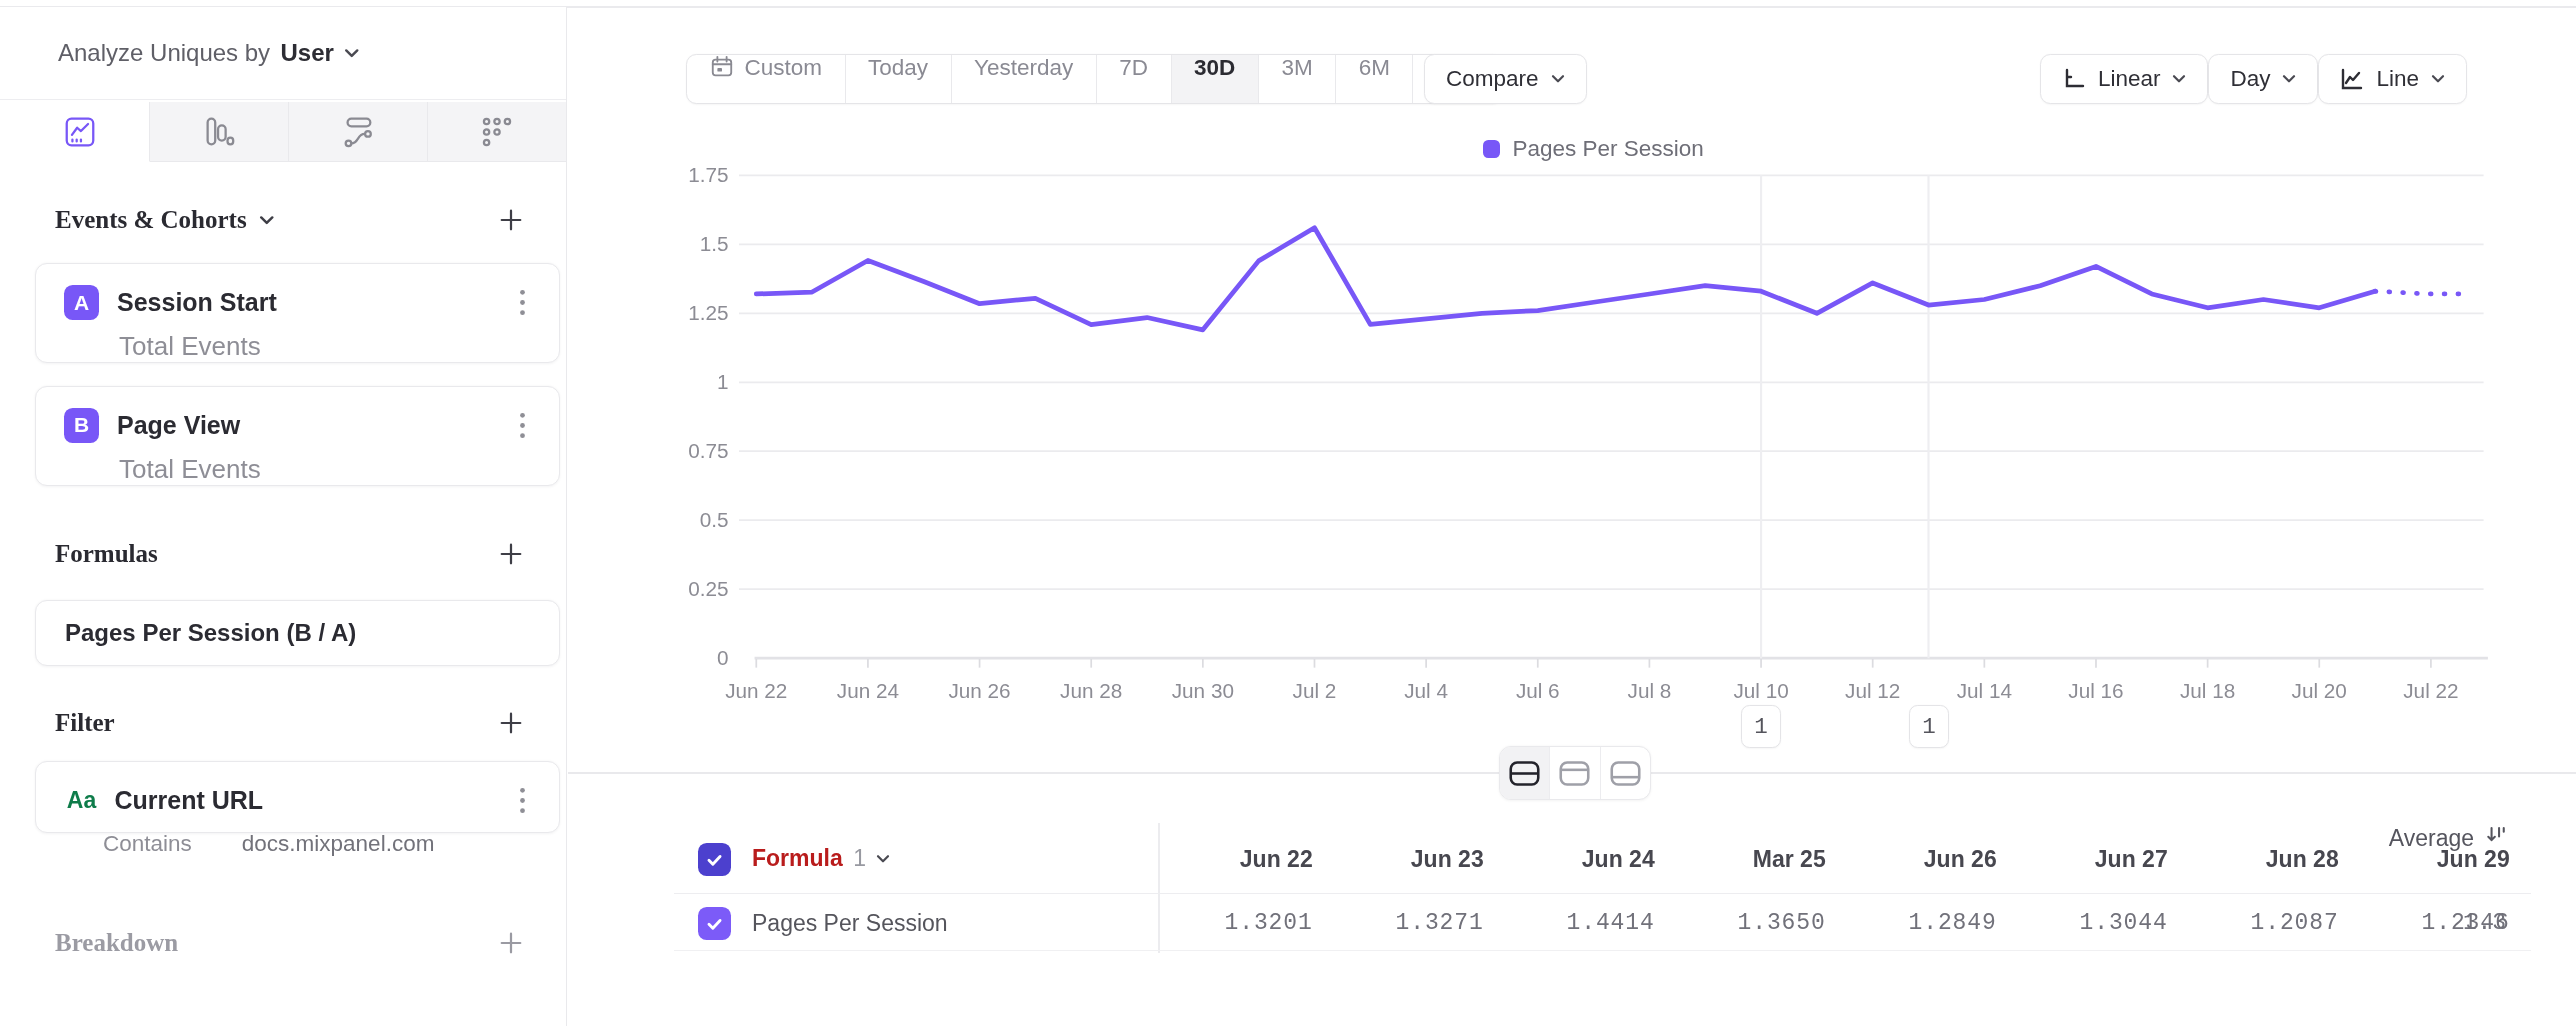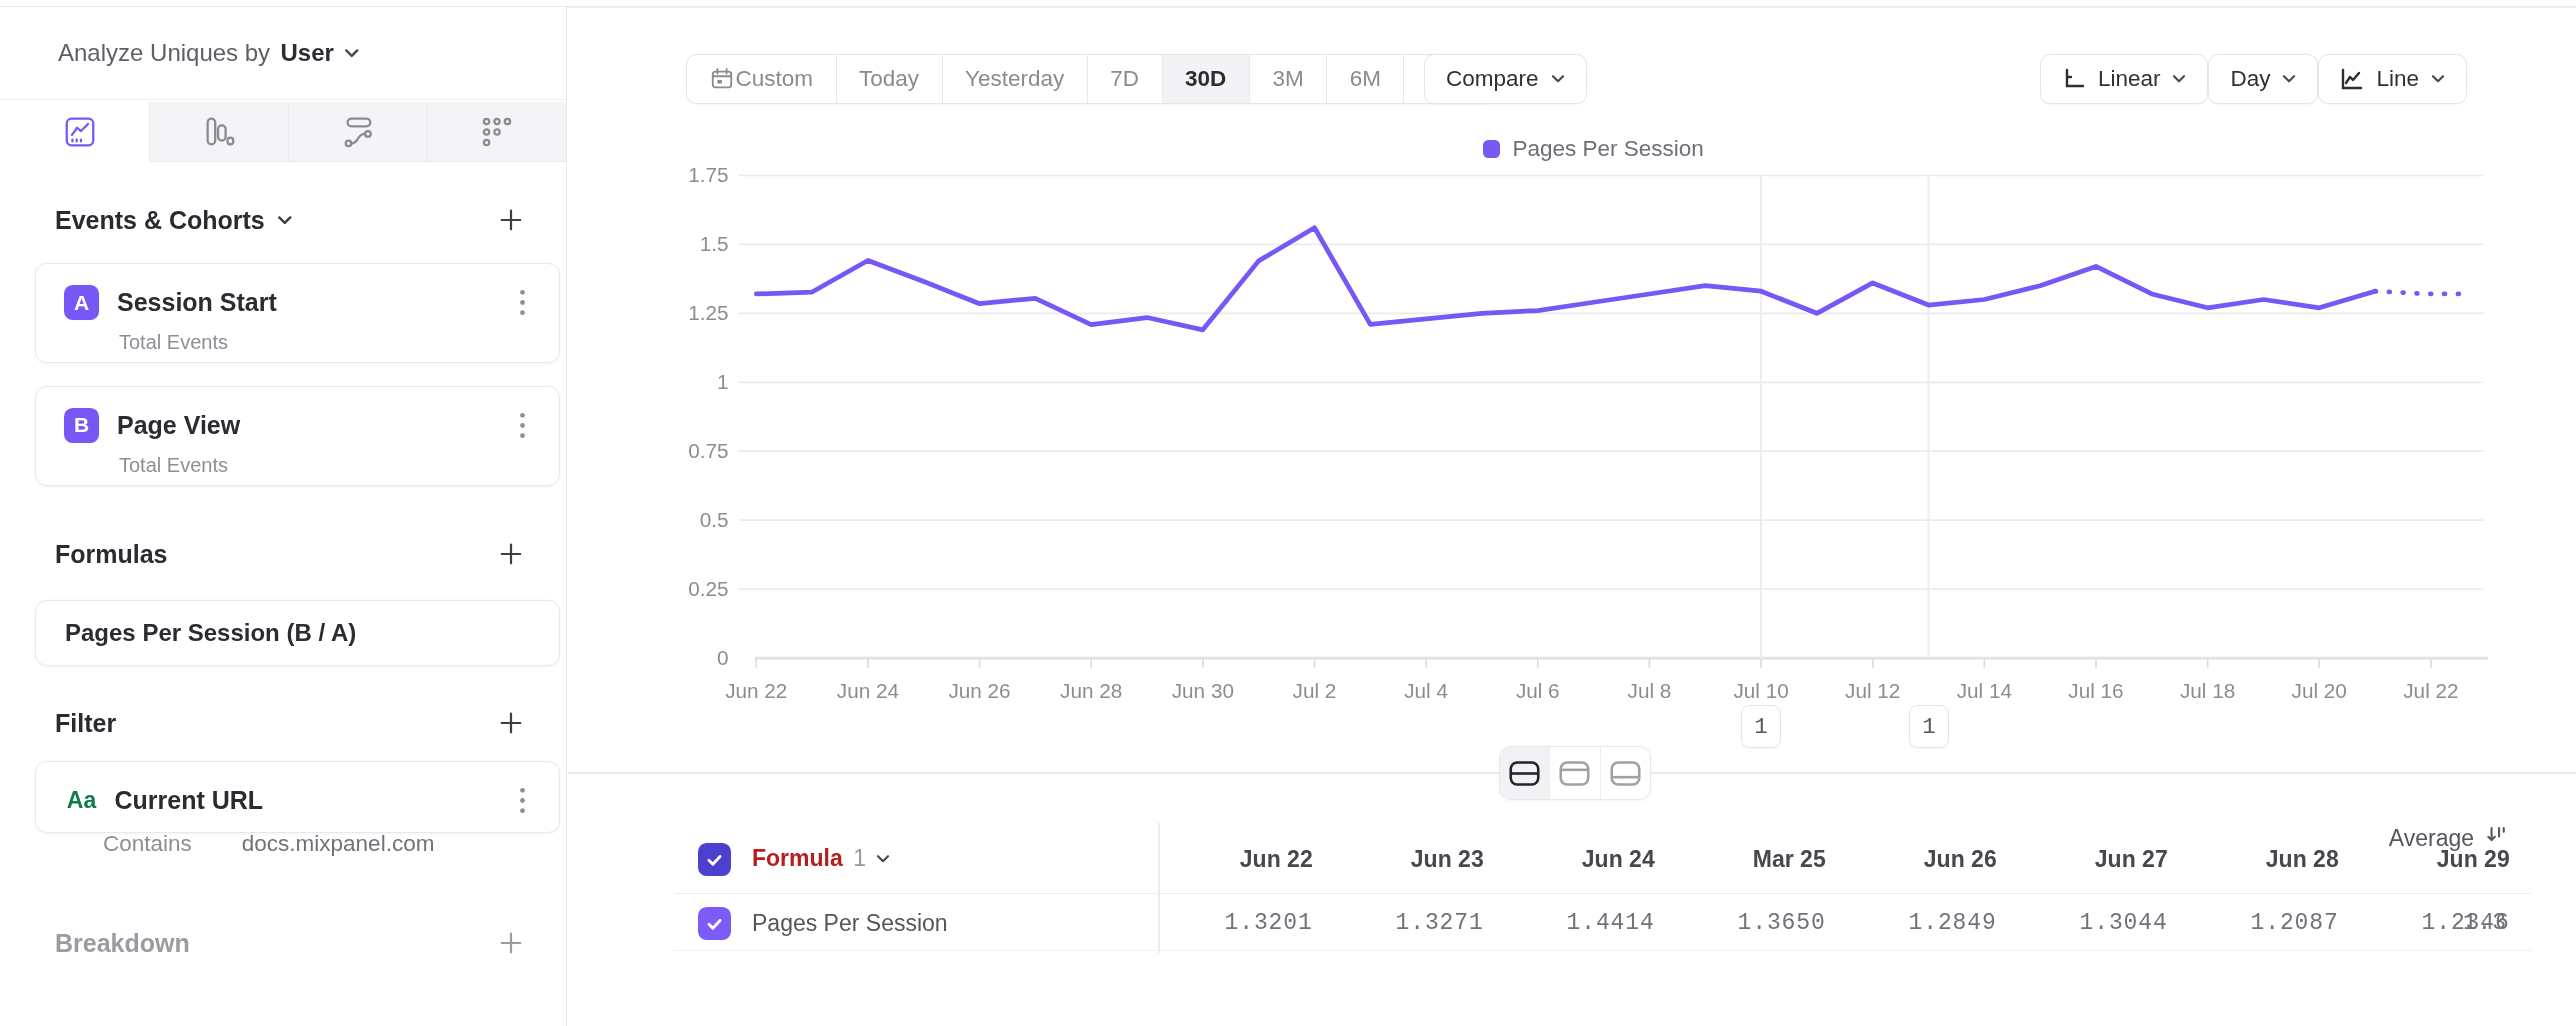--- a/index.html
+++ b/index.html
@@ -14,44 +14,44 @@
   .sb-header { position:absolute; left:0; top:0; width:100%; height:93px; border-bottom:1.7px solid #ededf0;
                display:flex; align-items:center; padding-left:58px; gap:10.4px; }
   .sb-header .lbl { font-size:24px; color:#5f5f67; }
   .sb-header .val { font-size:24px; color:#2d2d34; font-weight:700; }
   .chev { display:inline-block; }
   .sb-tabs { position:absolute; left:11.2px; right:0; top:95px; height:60px; display:flex; }
   .sb-tab { flex:1; display:flex; align-items:center; justify-content:center; background:#f4f4f6;
             border-right:1.7px solid #e9e9ec; border-bottom:1.7px solid #e9e9ec; cursor:pointer; }
   .sb-tab:last-child { border-right:none; }
   .sb-tab.active { background:#fff; border-bottom:1.7px solid transparent; }
-  .sec-head { position:absolute; left:55px; right:40px; height:38px; display:flex; align-items:center; justify-content:space-between; }
+  .sec-head { position:absolute; left:55px; right:40px; height:38px; display:flex; align-items:center; justify-content:space-between;font-family:Liberation Serif, serif; }
   .sec-title { font-size:25px; font-weight:700; color:#2a2a31; display:flex; align-items:center; gap:12px; }
   .sec-title.muted { color:#9b9ba3; }
   .plus-btn { width:31px; height:31px; display:flex; align-items:center; justify-content:center; cursor:pointer; }
   .cards { position:absolute; left:35px; width:525px; }
   .card { position:relative; background:#fff; border:1.7px solid #e9e9ec; border-radius:12px;
           box-shadow:0 0.9px 2.6px rgba(20,20,30,0.05); }
   .ev-card { height:100px; margin-bottom:22.5px; }
   .card .row1 { position:absolute; left:28px; top:21px; right:24px; height:35px; display:flex; align-items:center; }
   .badge { width:35px; height:35px; border-radius:8.6px; background:#7857f7; color:#fff; font-size:21px; font-weight:700;
            display:flex; align-items:center; justify-content:center; }
   .card .title { margin-left:18px; font-size:25px; font-weight:700; color:#2b2b32; flex:1; }
   .kebab { width:26px; display:flex; justify-content:center; cursor:pointer; }
-  .card .sub { position:absolute; left:83px; top:67px; font-size:20px; color:#8e8e96; }
+  .card .sub { position:absolute; left:83px; top:67px; font-size:26px; color:#8e8e96; }
   .aa-badge { width:35px; text-align:center; font-size:23px; font-weight:700; color:#0e7c4a; }
   .filter-sub { position:absolute; left:67px; top:69px; font-size:22.5px; color:#8e8e96; }
   .filter-sub .fval { margin-left:50px; color:#72727a; }
   .formula-card { height:66px; display:flex; align-items:center; padding-left:29px;
                   font-size:24px; font-weight:600; color:#2b2b32; }
 
   
   .seg { position:absolute; left:686px; top:54px; height:50px; display:inline-flex; background:#fff;
          border:1.7px solid #e5e5e8; border-radius:10.4px; overflow:hidden; box-shadow:0 0.9px 1.7px rgba(16,16,20,0.04); }
-  .seg-item { display:flex; align-items:center; gap:2px; padding:0 22.5px; font-size:22.5px; color:#8a8a93;
+  .seg-item { display:flex; gap:11px; padding:0 22.5px; font-size:22.5px; color:#8a8a93;
               border-right:1.7px solid #e9e9ec; cursor:pointer; white-space:nowrap; }
   .seg-item:last-child { border-right:none; }
   .seg-item.active { background:#f3f3f5; color:#2b2b32; font-weight:600; }
   .btn { position:absolute; top:54px; height:50px; display:inline-flex; align-items:center; gap:12px; padding:12px 21px;
          background:#fff; border:1.7px solid #e5e5e8; border-radius:10.4px; font-size:22.5px; color:#2f2f36; font-weight:500;
          cursor:pointer; box-shadow:0 0.9px 1.7px rgba(16,16,20,0.04); white-space:nowrap; }
   .compare-btn { left:1424px; }
   .right-btns { position:absolute; right:109px; top:54px; display:flex; }
   .right-btns .btn { position:static; }
 

